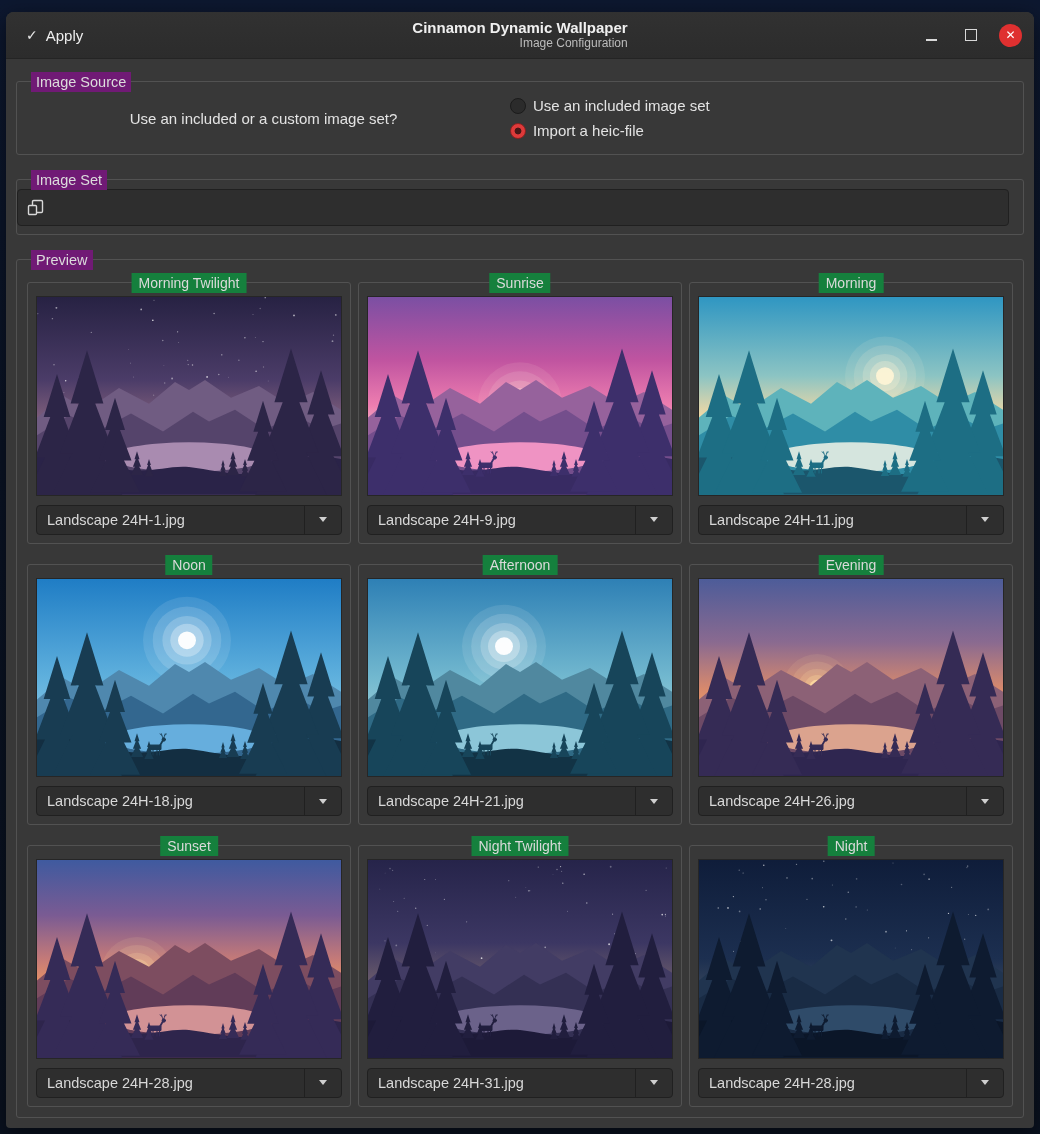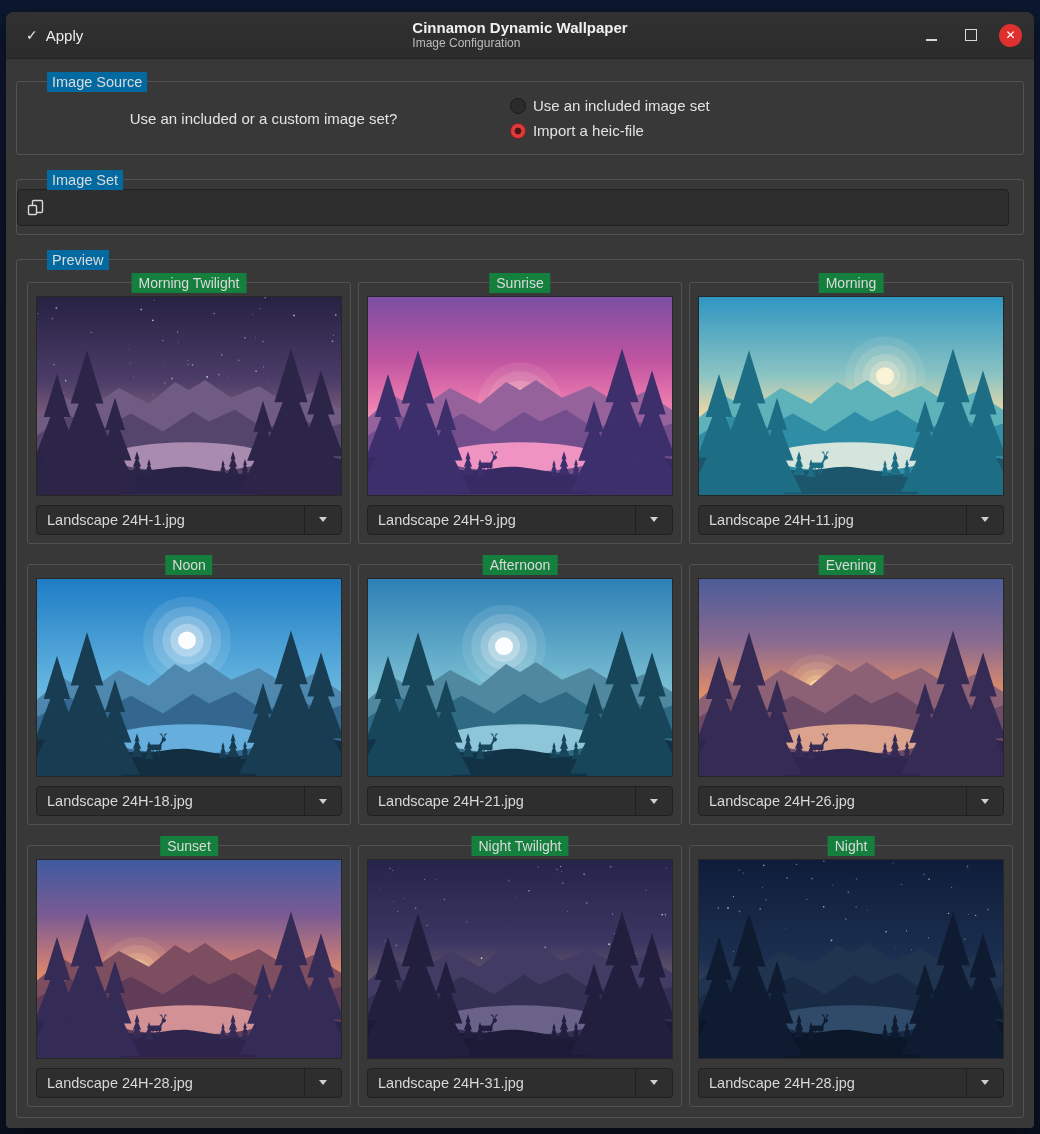--- a/index.html
+++ b/index.html
@@ -18,33 +18,33 @@
   
   .titlebar{
     position:relative;height:46px;flex:0 0 46px;
     background:linear-gradient(180deg,#313131,#2c2c2c);
     border-bottom:1px solid #242424;border-radius:8px 8px 0 0;
     display:flex;align-items:center;
   }
   .apply-btn{display:flex;align-items:center;gap:8px;height:34px;padding:0 16px;margin-left:4px;
     color:#ededed;font-size:15px;border-radius:4px;cursor:default;}
   .apply-btn .check{font-size:14px;color:#e6e6e6;}
-  .title-block{position:absolute;left:50%;top:50%;transform:translate(-50%,-50%);text-align:left;line-height:1.15;}
+  .title-block{position:absolute;left:50%;top:50%;transform:translate(-50%,-50%);text-align:right;line-height:1.15;}
   .title{font-weight:bold;font-size:15px;color:#f0f0f0;}
   .subtitle{font-size:12px;color:#bcbcbc;margin-top:1px;}
   .win-controls{margin-left:auto;display:flex;align-items:center;gap:16px;padding-right:12px;}
   .wc{width:24px;height:24px;display:flex;align-items:center;justify-content:center;cursor:default;}
   .min-glyph{width:11px;height:0;border-top:2px solid #d9d9d9;margin-top:9px;}
   .max-glyph{width:10px;height:10px;border:1.5px solid #d9d9d9;background:transparent;}
   .wc.close{border-radius:50%;width:23px;height:23px;}
   .close-glyph{color:#ffffff;font-size:12px;font-weight:bold;line-height:1;}
   
   .content{flex:1;min-height:0;padding:8px 10px 10px;display:flex;flex-direction:column;}
   .frame{position:relative;border:1px solid #525252;border-radius:3px;background:transparent;}
-  .frame-title{position:absolute;top:-10px;left:30px;background:#0369a1;padding:0 5px;
+  .frame-title{position:absolute;top:-10px;left:14px;background:#701a75;padding:0 5px;
     font-size:14.5px;color:#dcdcdc;line-height:20px;white-space:nowrap;}
   #frame-source{height:72px;margin-top:14px;flex:0 0 auto;}
   #frame-set{height:54px;margin-top:24px;flex:0 0 auto;}
   #frame-preview{flex:1;margin-top:24px;min-height:0;}
   .source-row{display:flex;height:100%;align-items:center;}
   .half-label{width:49%;text-align:center;font-size:15px;color:#e3e3e3;}
   .radio-group{display:flex;flex-direction:column;gap:8px;}
   .radio-row{display:flex;align-items:center;gap:7px;font-size:15px;color:#e3e3e3;cursor:default;}
   .radio{width:16px;height:16px;border-radius:50%;box-sizing:border-box;
     background:#2b2b2b;border:1px solid #1b1b1b;flex:0 0 16px;}

